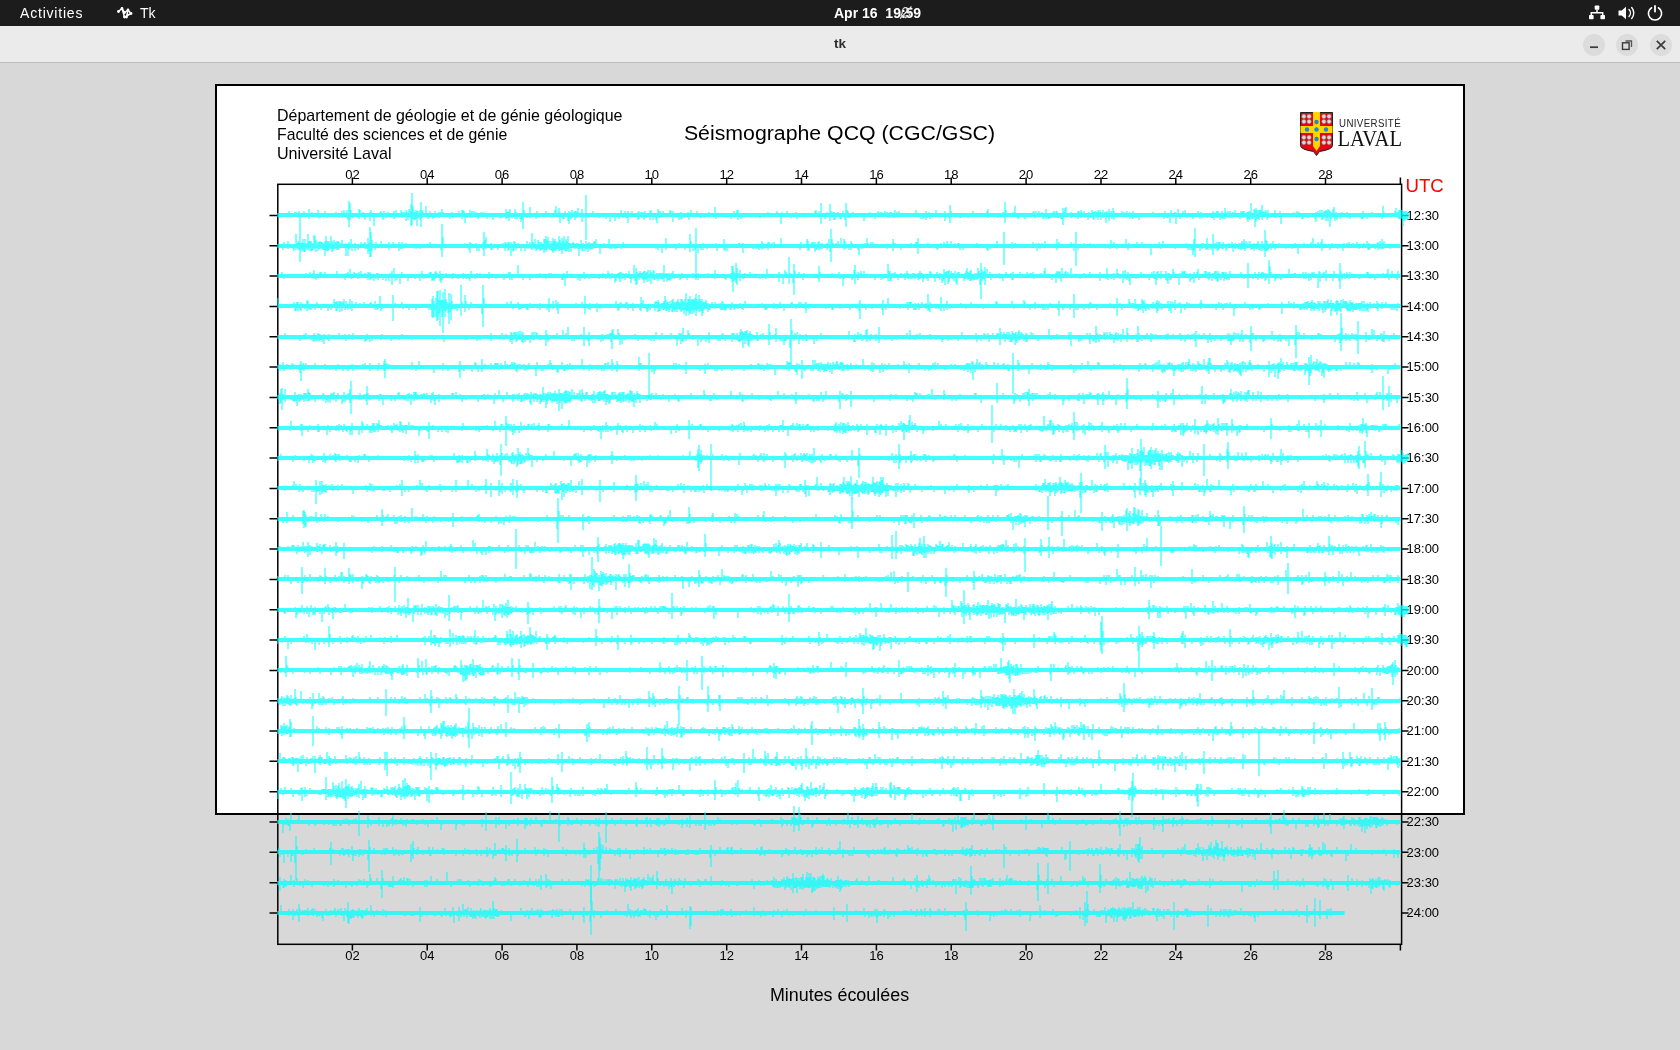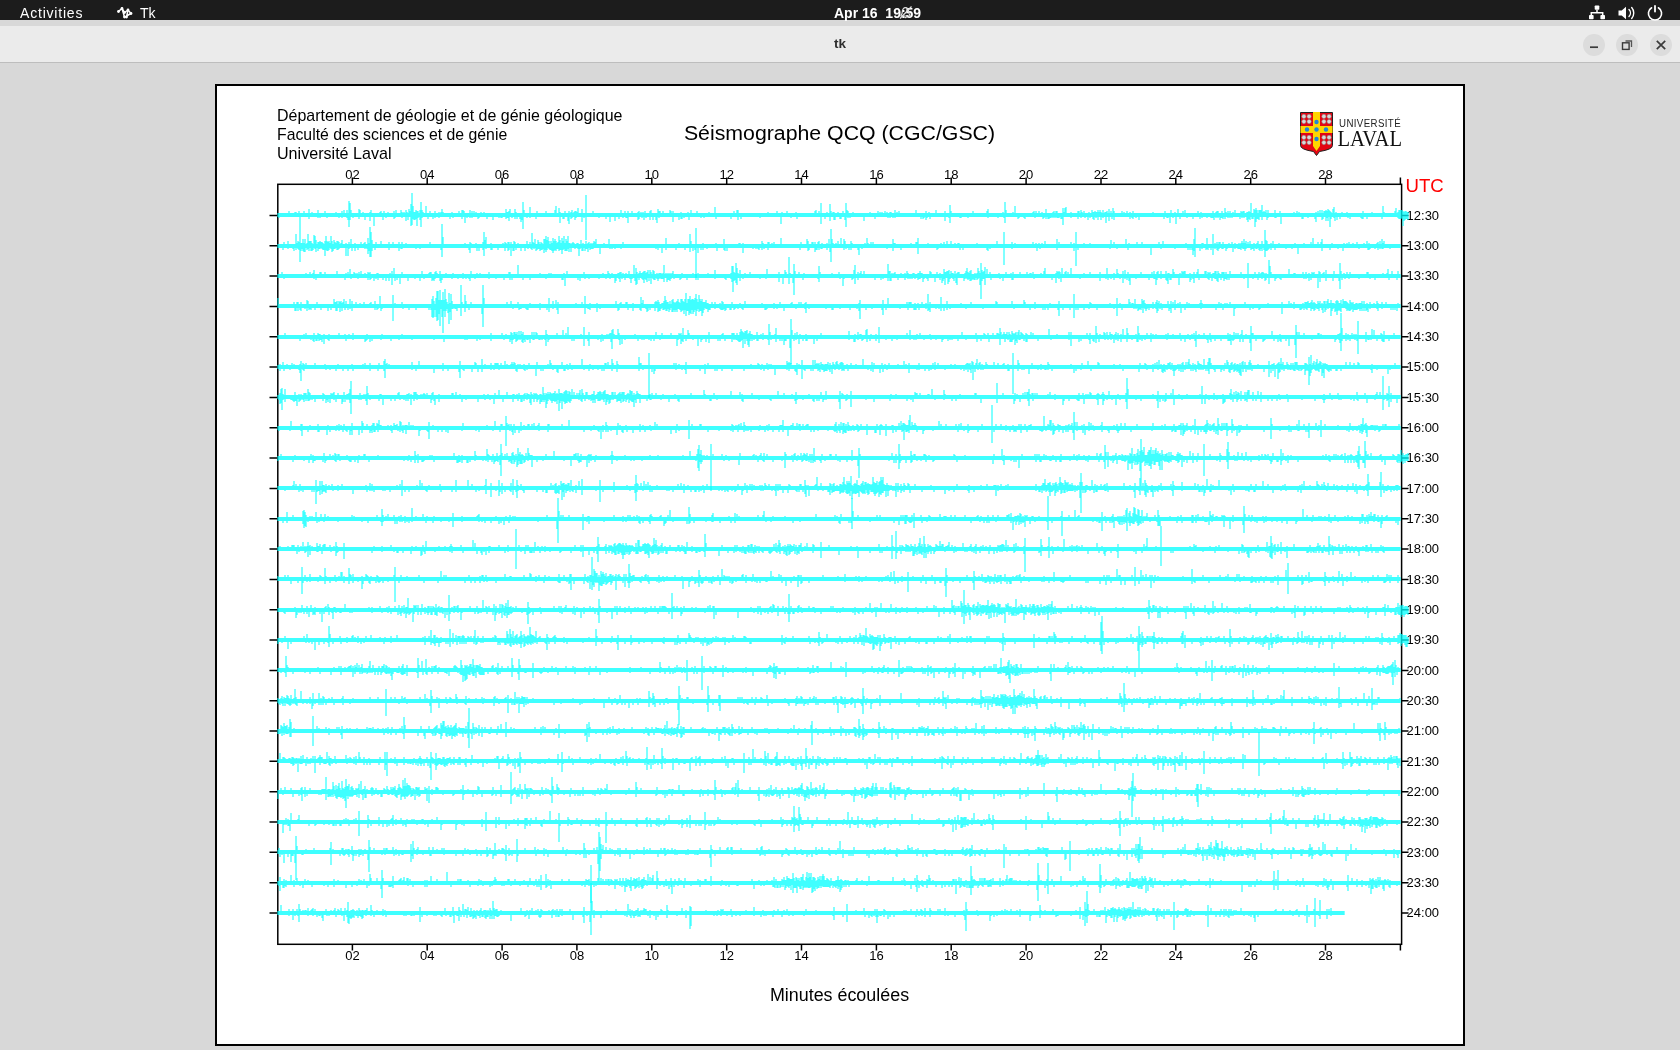--- a/index.html
+++ b/index.html
@@ -1,25 +1,25 @@
 <!DOCTYPE html>
 <html><head><meta charset="utf-8"><style>
 * { margin:0; padding:0; box-sizing:border-box; }
 html,body { width:1680px; height:1050px; overflow:hidden; }
 body { font-family:"Liberation Sans", sans-serif; background:#d8d8d8; }
-#topbar { position:absolute; left:0; top:0; width:1680px; height:20px; background:#1c1c1c; color:#fff; }
+#topbar { position:absolute; left:0; top:0; width:1680px; height:26px; background:#1c1c1c; color:#fff; }
 #topbar .t { position:absolute; top:0; height:26px; line-height:26px; font-size:14px; }
 .ic { position:absolute; }
 #titlebar { position:absolute; left:0; top:26px; width:1680px; height:37px; background:#ebebeb;
   border-bottom:1px solid #bdbdbd; }
 #titlebar .name { position:absolute; left:0; width:1680px; text-align:center; top:0; height:36px;
   line-height:36px; font-weight:bold; font-size:13.5px; color:#2e2e2e; }
 .wbtn { position:absolute; top:34px; width:22px; height:22px; border-radius:11px; background:#dcdcdc; }
 #content { position:absolute; left:0; top:64px; width:1680px; height:986px; background:#d8d8d8; }
-#canvas { position:absolute; left:215px; top:84px; z-index:5; width:1250px; height:962px;
+#canvas { position:absolute; left:215px; top:84px; z-index:5; width:1250px; height:731px;
   background:#fff; border:2px solid #000;text-align:right; }
 #canvas svg { position:absolute; left:-2px; top:-2px; }
 </style></head>
 <body>
 <div id="topbar">
   <span class="t" style="left:20px; letter-spacing:0.8px;">Activities</span>
   <svg class="ic" style="left:116px; top:4px;" width="18" height="18" viewBox="0 0 18 18">
     <g stroke="#fff" stroke-width="1.5" fill="none" stroke-linecap="round">
       <path d="M2.5 7.5l3.5 -3l2.5 4l3.5 -2.5l3 3.5"></path>
         <path d="M6 4.5l2.5 8.5M12 6l-1.5 7M8.5 13l6.5 -3.5"></path>

